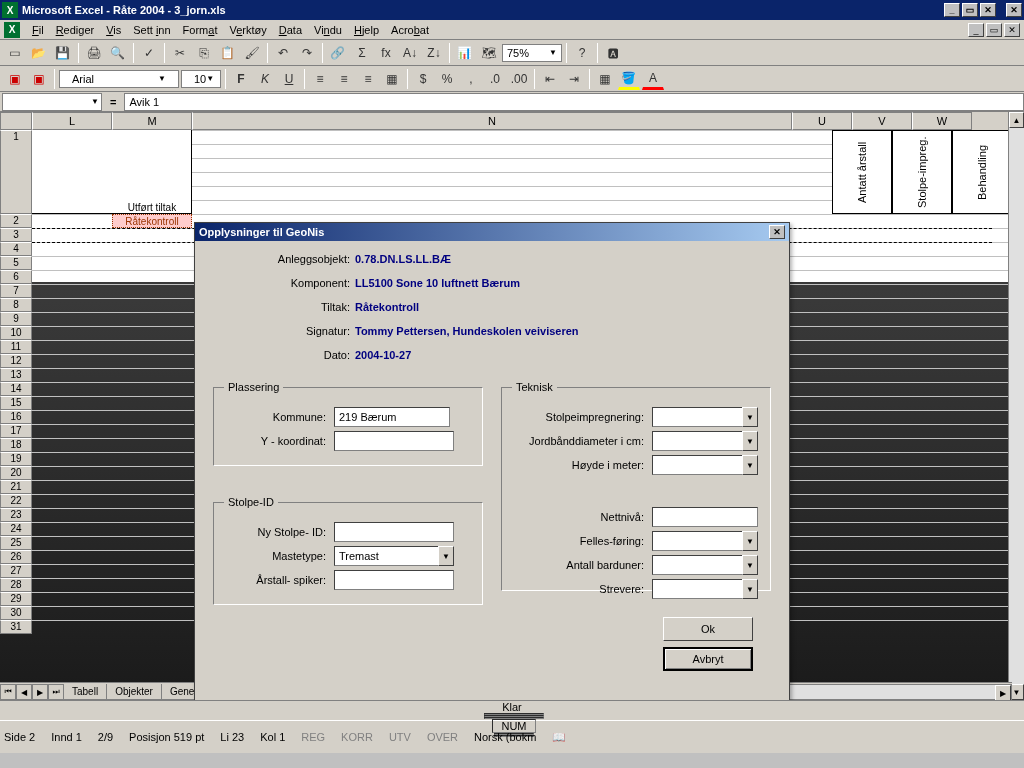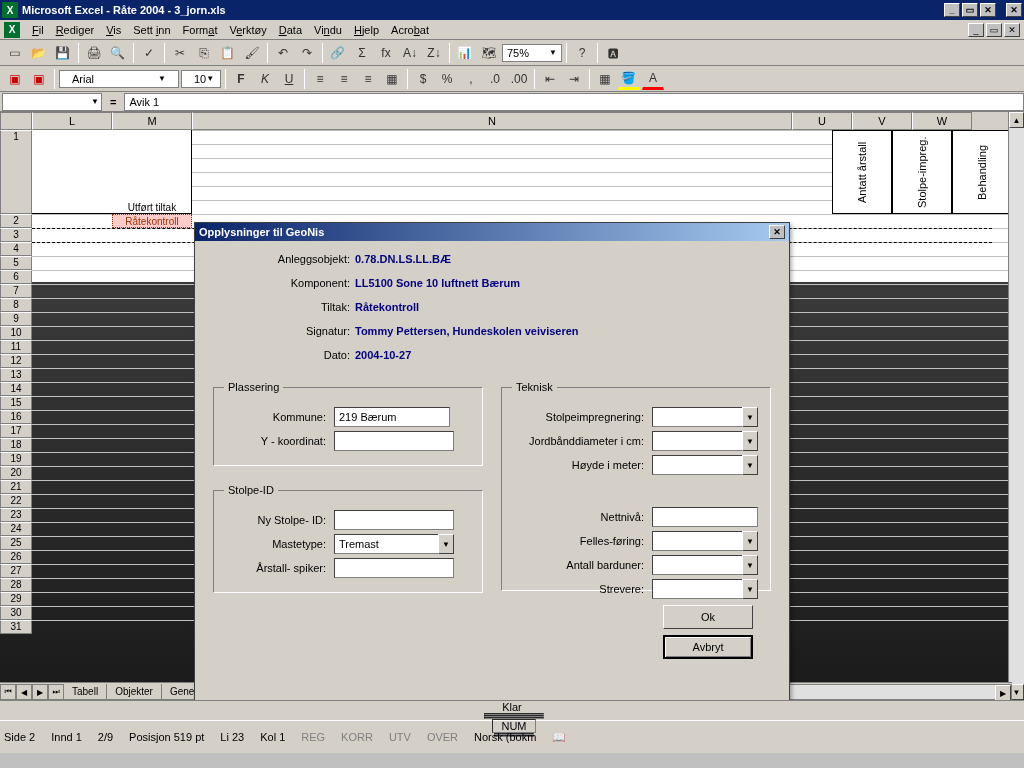--- a/index.html
+++ b/index.html
@@ -334,21 +334,21 @@
             <div class="frow">
                 <div class="flbl" style="width:110px">Kommune:</div>
                 <input class="finput" style="width: 116px;" value="219 Bærum">
               </div>
             <div class="frow">
                 <div class="flbl" style="width:110px">Y - koordinat:</div>
                 <input class="finput" style="width: 120px;" value="">
               </div>
           </fieldset>
 
-          <fieldset style="margin-top:18px">
+          <fieldset style="margin-top:30px">
             <legend>Stolpe-ID</legend>
             <div class="frow">
                 <div class="flbl" style="width:110px">Ny Stolpe- ID:</div>
                 <input class="finput" style="width: 120px;" value="">
               </div>
             <div class="frow">
                 <div class="flbl" style="width:110px">Mastetype:</div>
                 <div class="fcombo">
                   <input class="finput" style="width: 104px;" value="Tremast">
                   <div class="dbtn">▼</div>

